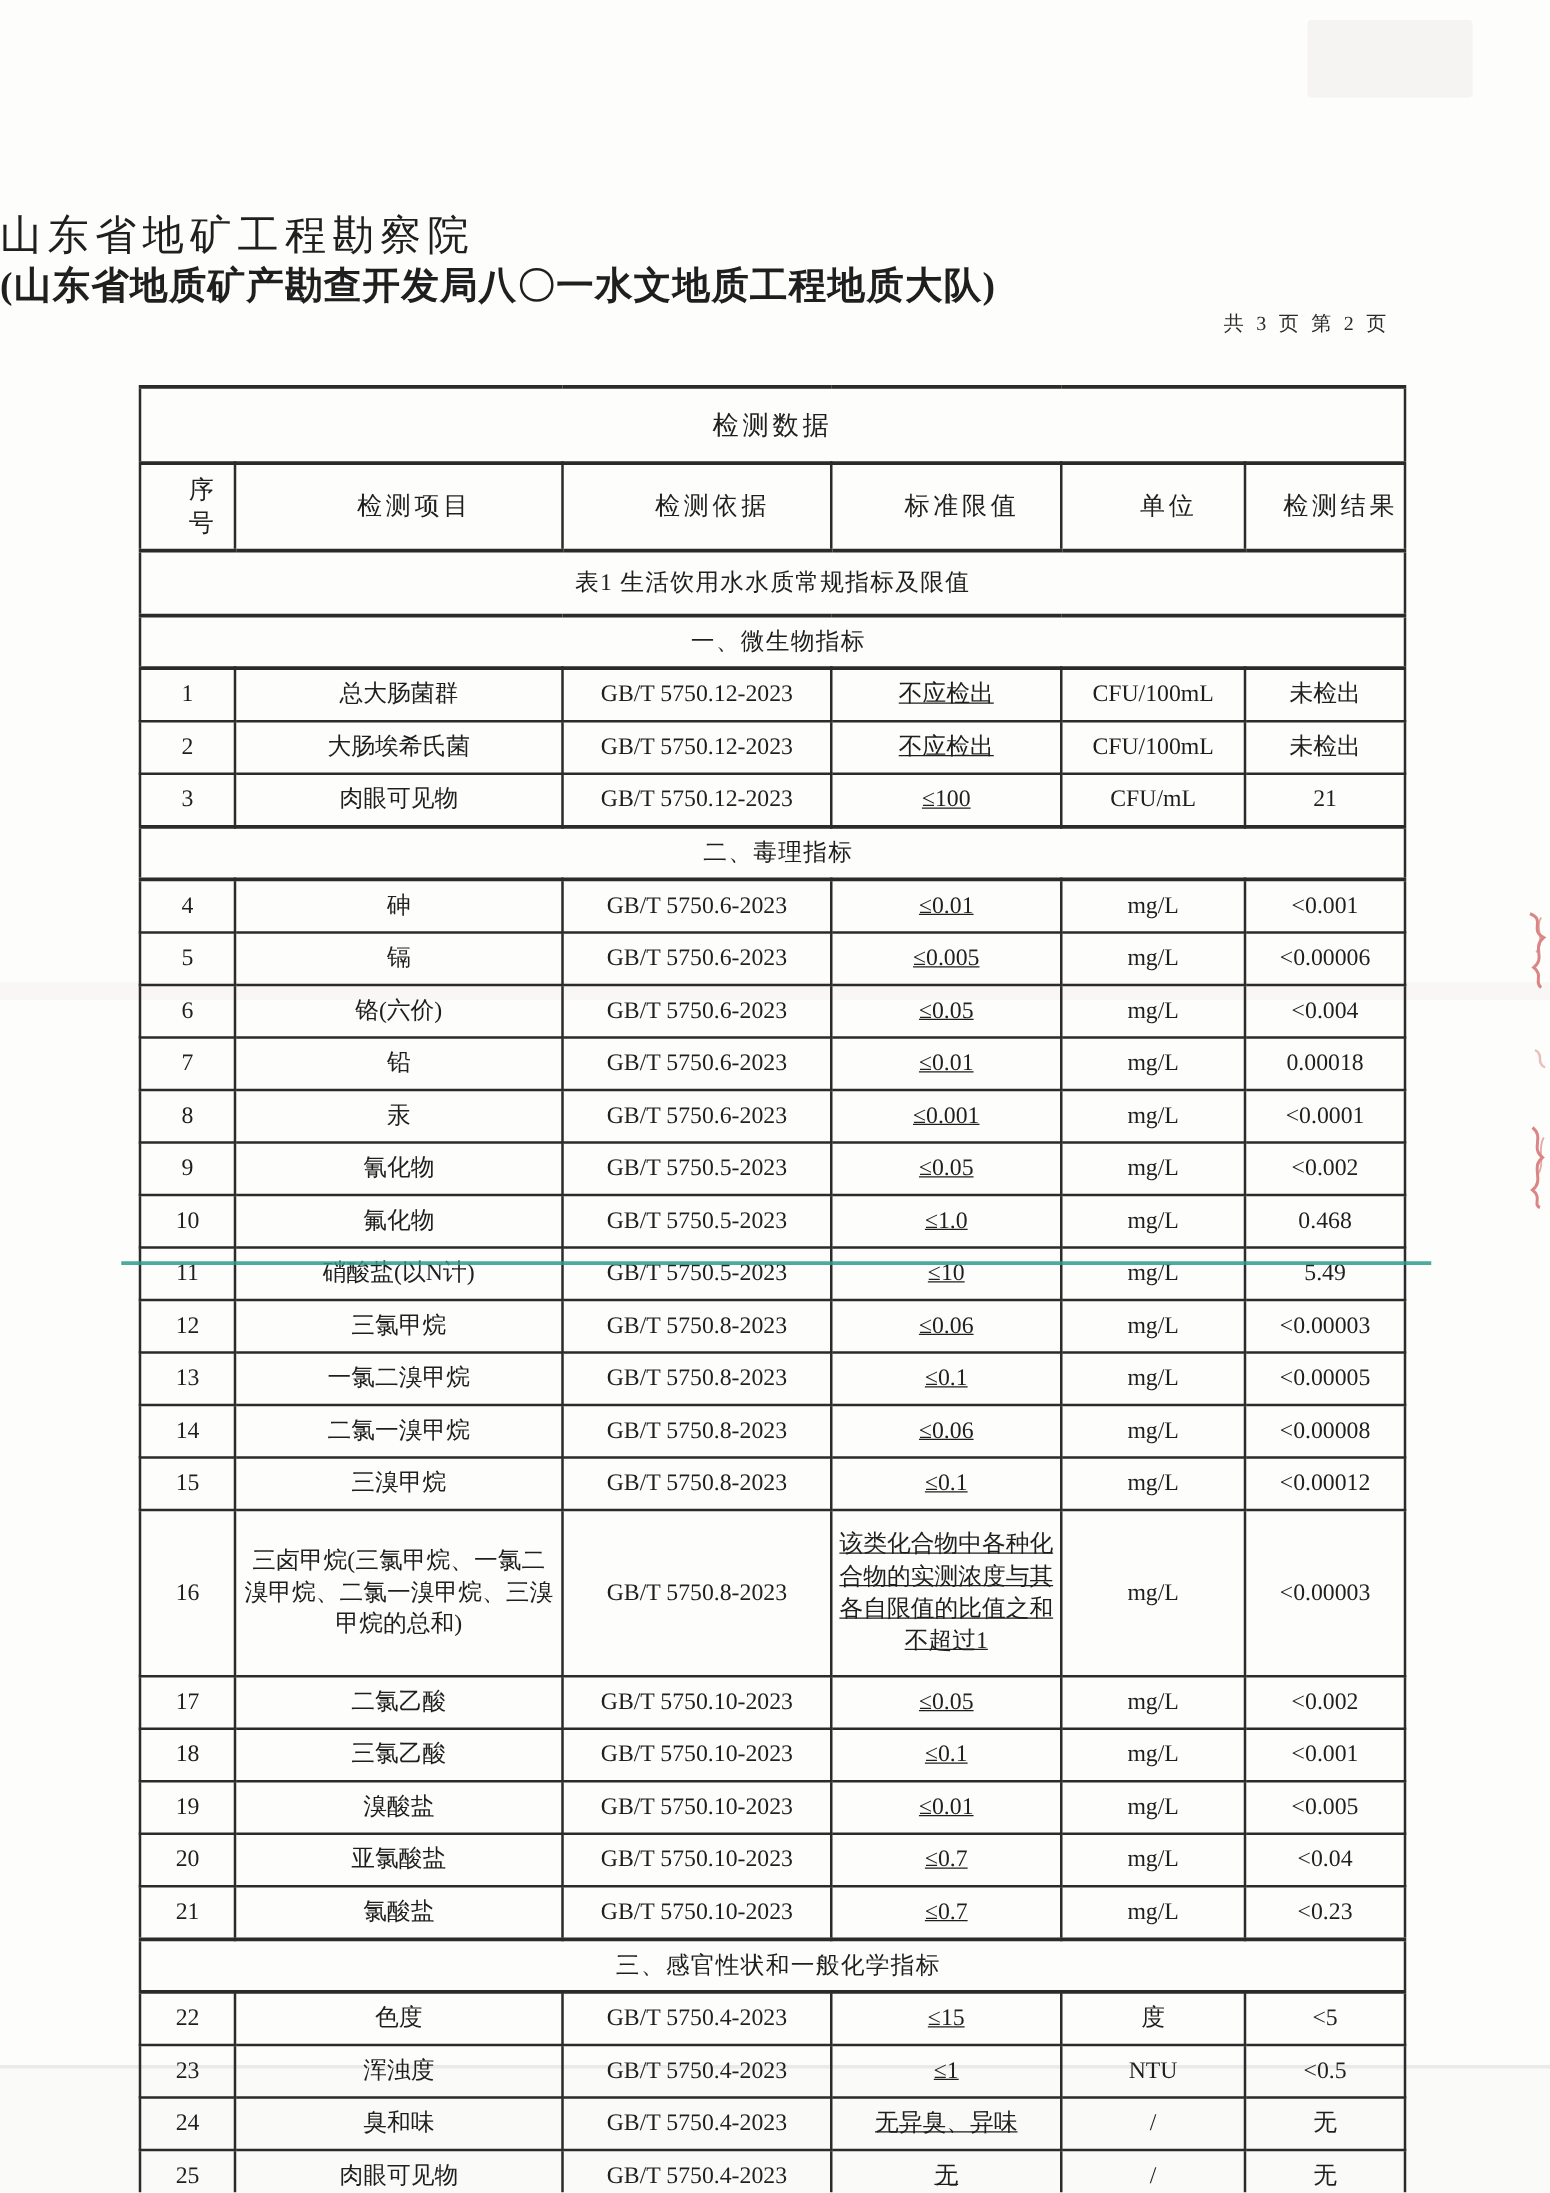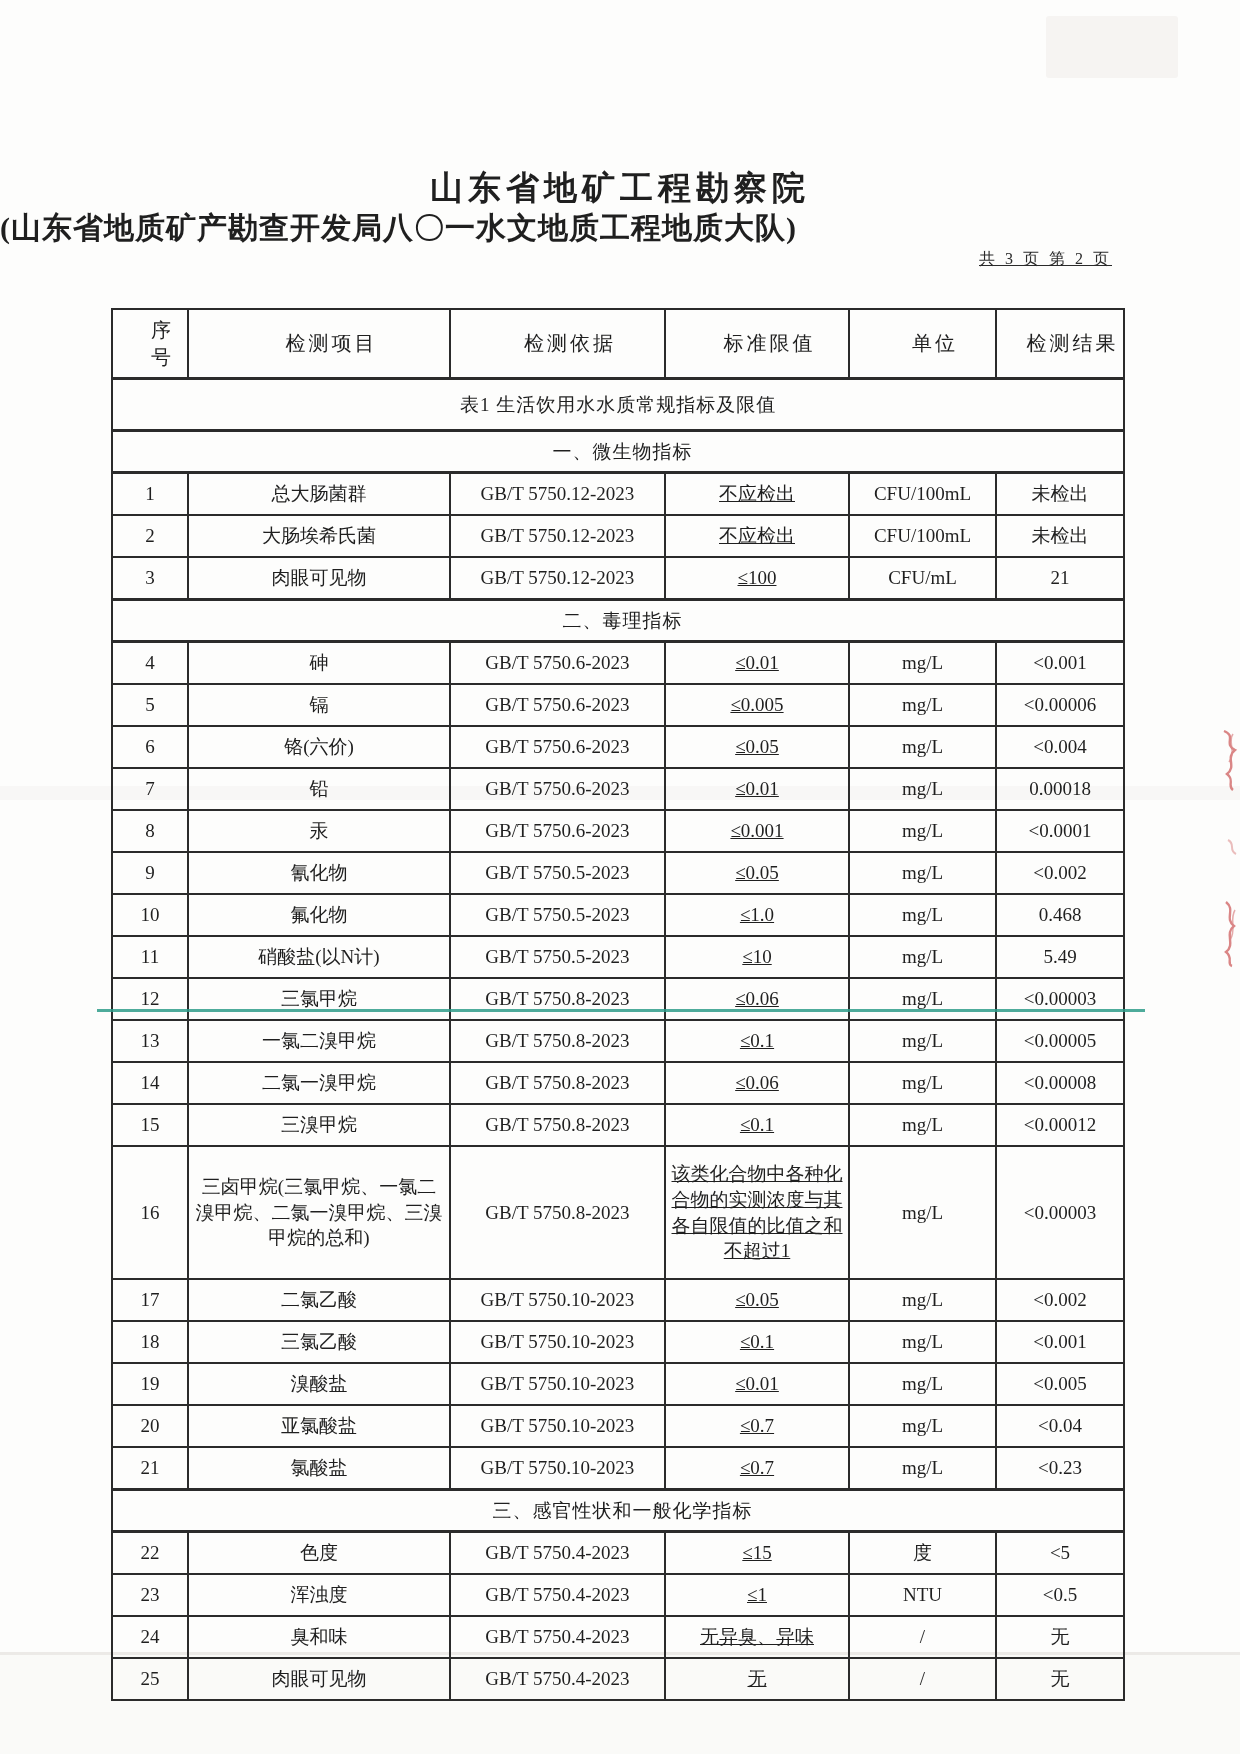--- a/index.html
+++ b/index.html
@@ -29,29 +29,29 @@
     background:#eceae7;
   }
   .bottom-tint{
     position:absolute;left:0;top:1655px;width:1240px;height:99px;
     background:#fafaf8;
   }
   .seal-fragment{position:absolute;z-index:4;opacity:.75;}
   
   .doc-title{
     position:absolute;top:166px;left:0;width:100%;
-    text-align:center;font-size:33px;font-weight:bold;letter-spacing:5px;
+    text-align:left;font-size:33px;font-weight:normal;letter-spacing:5px;
   }
   .doc-subtitle{
     position:absolute;top:208px;left:0;width:100%;
     font-size:30px;font-weight:bold;letter-spacing:1px;
   }
   .page-info{
     position:absolute;top:249px;left:111px;width:1001px;
-    text-align:right;font-size:16px;letter-spacing:3px;color:#2a2a2a;text-decoration:underline;
+    text-align:right;font-size:16px;letter-spacing:3px;color:#2a2a2a;
   }
   
   table.detect{
     position:absolute;top:308px;left:111px;width:1014px;
     border-collapse:collapse;table-layout:fixed;
     z-index:2;
   }
   table.detect td,table.detect th{
     border:2px solid #2b2b2b;
     text-align:center;vertical-align:middle;
@@ -97,20 +97,23 @@
   <table class="detect">
     <colgroup>
       <col style="width:76px">
         <col style="width:262px">
         <col style="width:215px">
       <col style="width:184px">
         <col style="width:147px">
         <col style="width:128px">
     </colgroup>
     <thead>
+      <tr class="table-title-row">
+        <th colspan="6">检测数据</th>
+      </tr>
       <tr class="col-header-row">
         <th>序号</th>
         <th>检测项目</th>
         <th>检测依据</th>
         <th>标准限值</th>
         <th>单位</th>
         <th>检测结果</th>
       </tr>
       <tr class="table-subtitle-row">
         <td colspan="6">表1  生活饮用水水质常规指标及限值</td>

